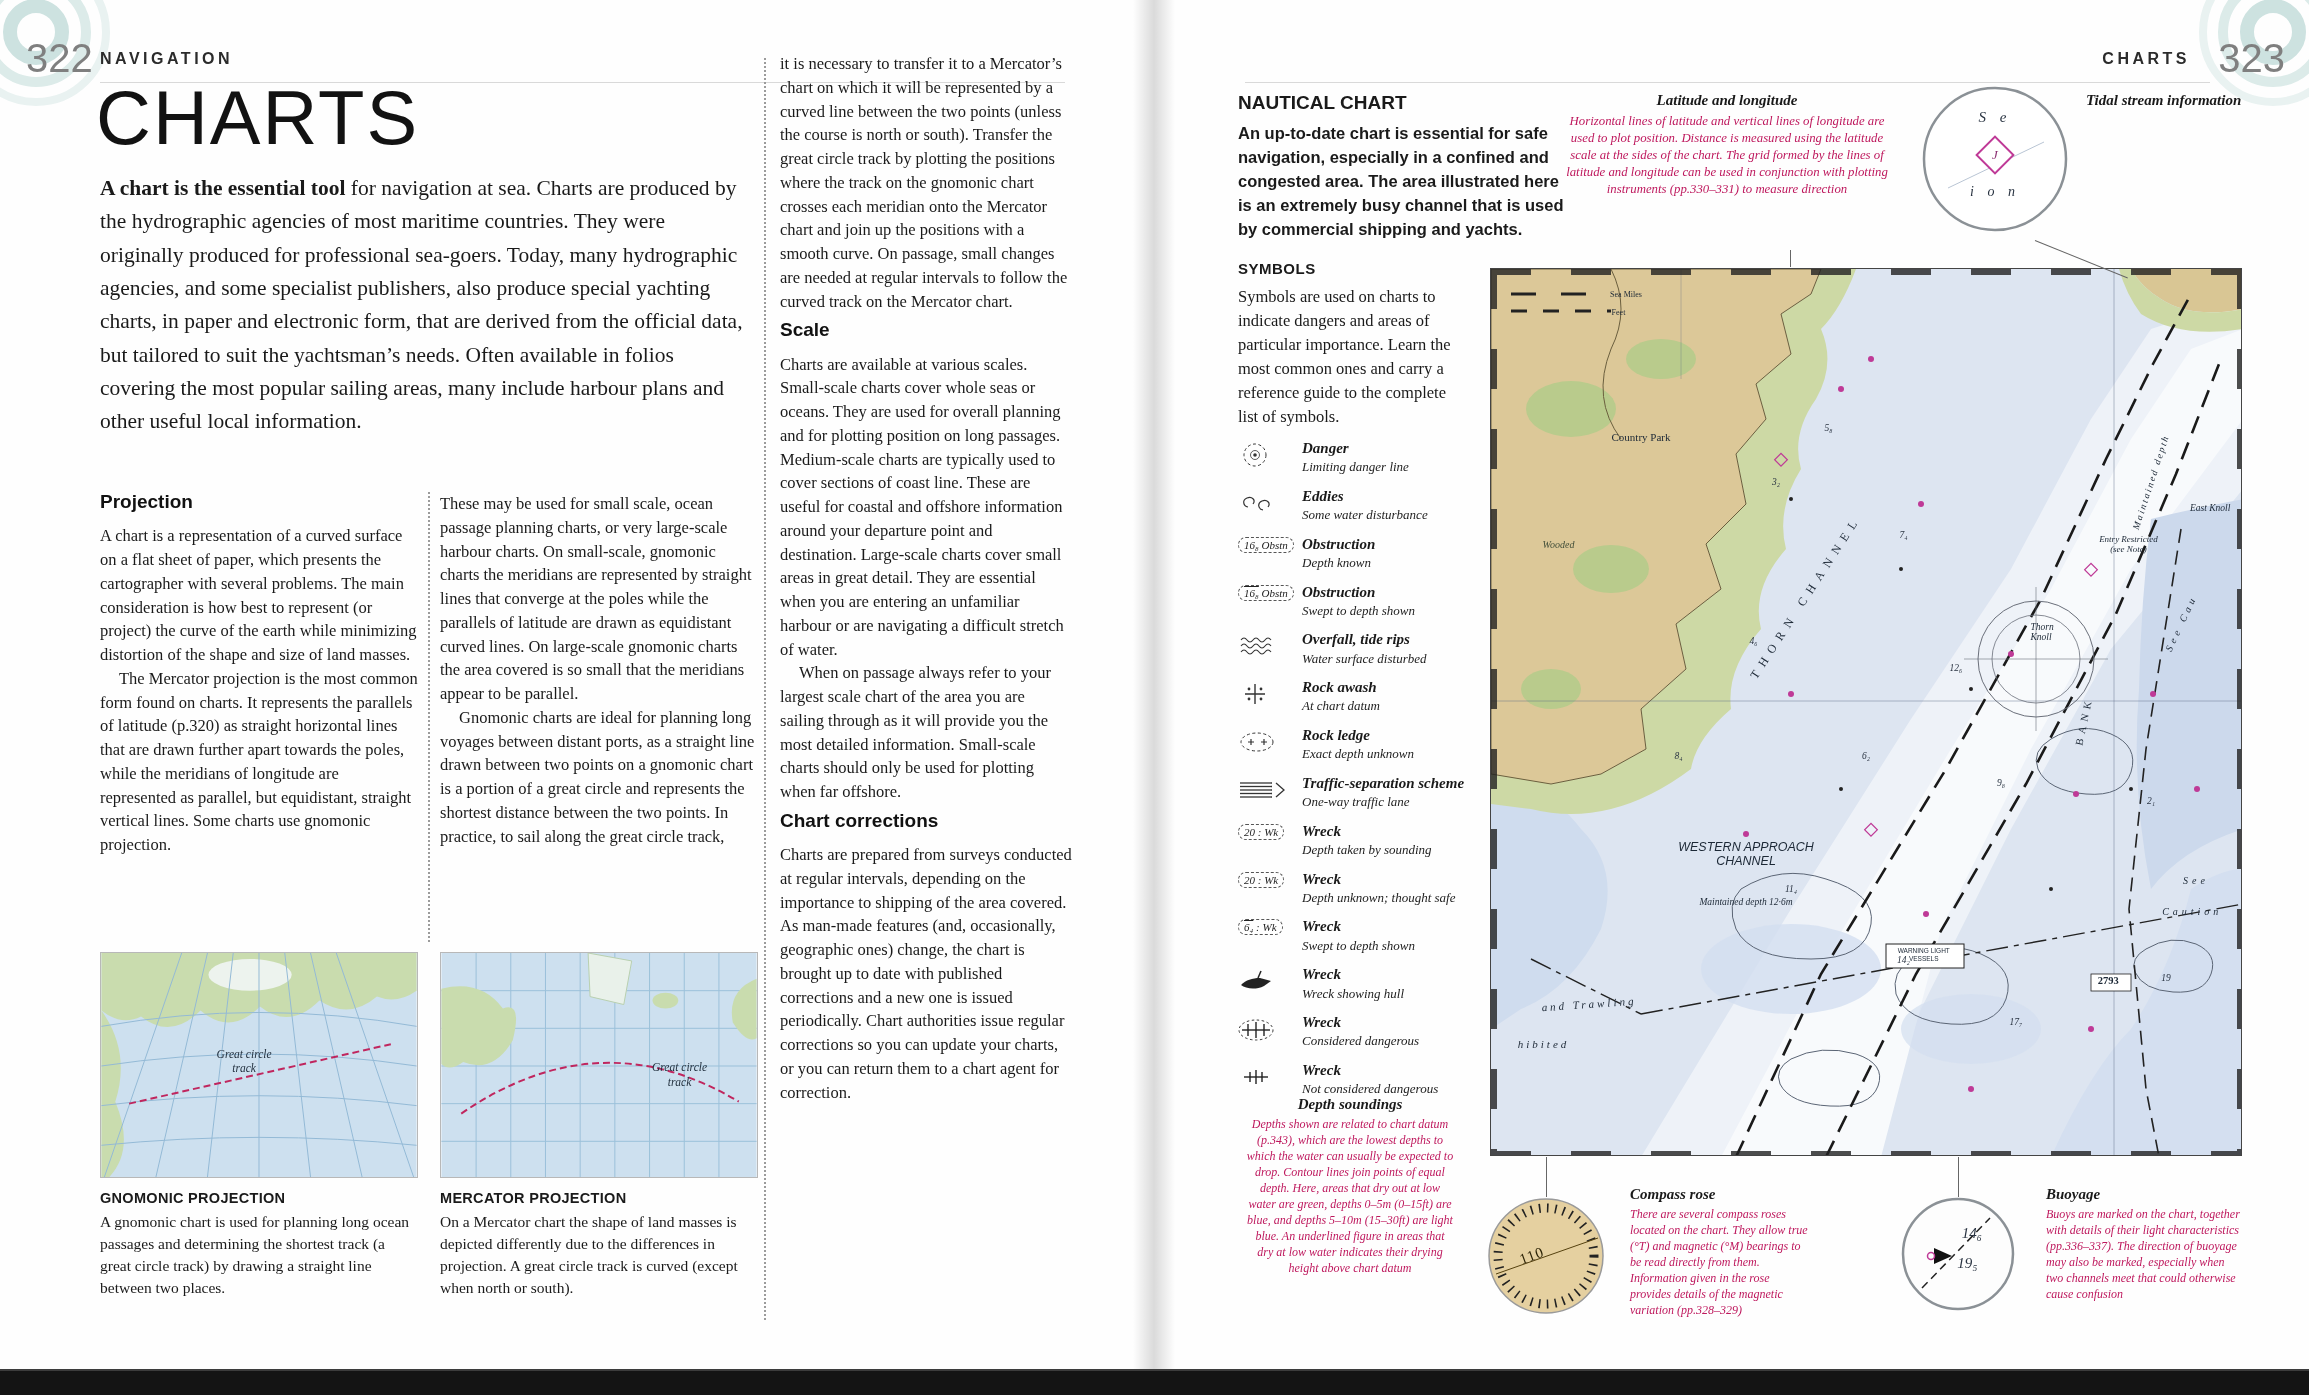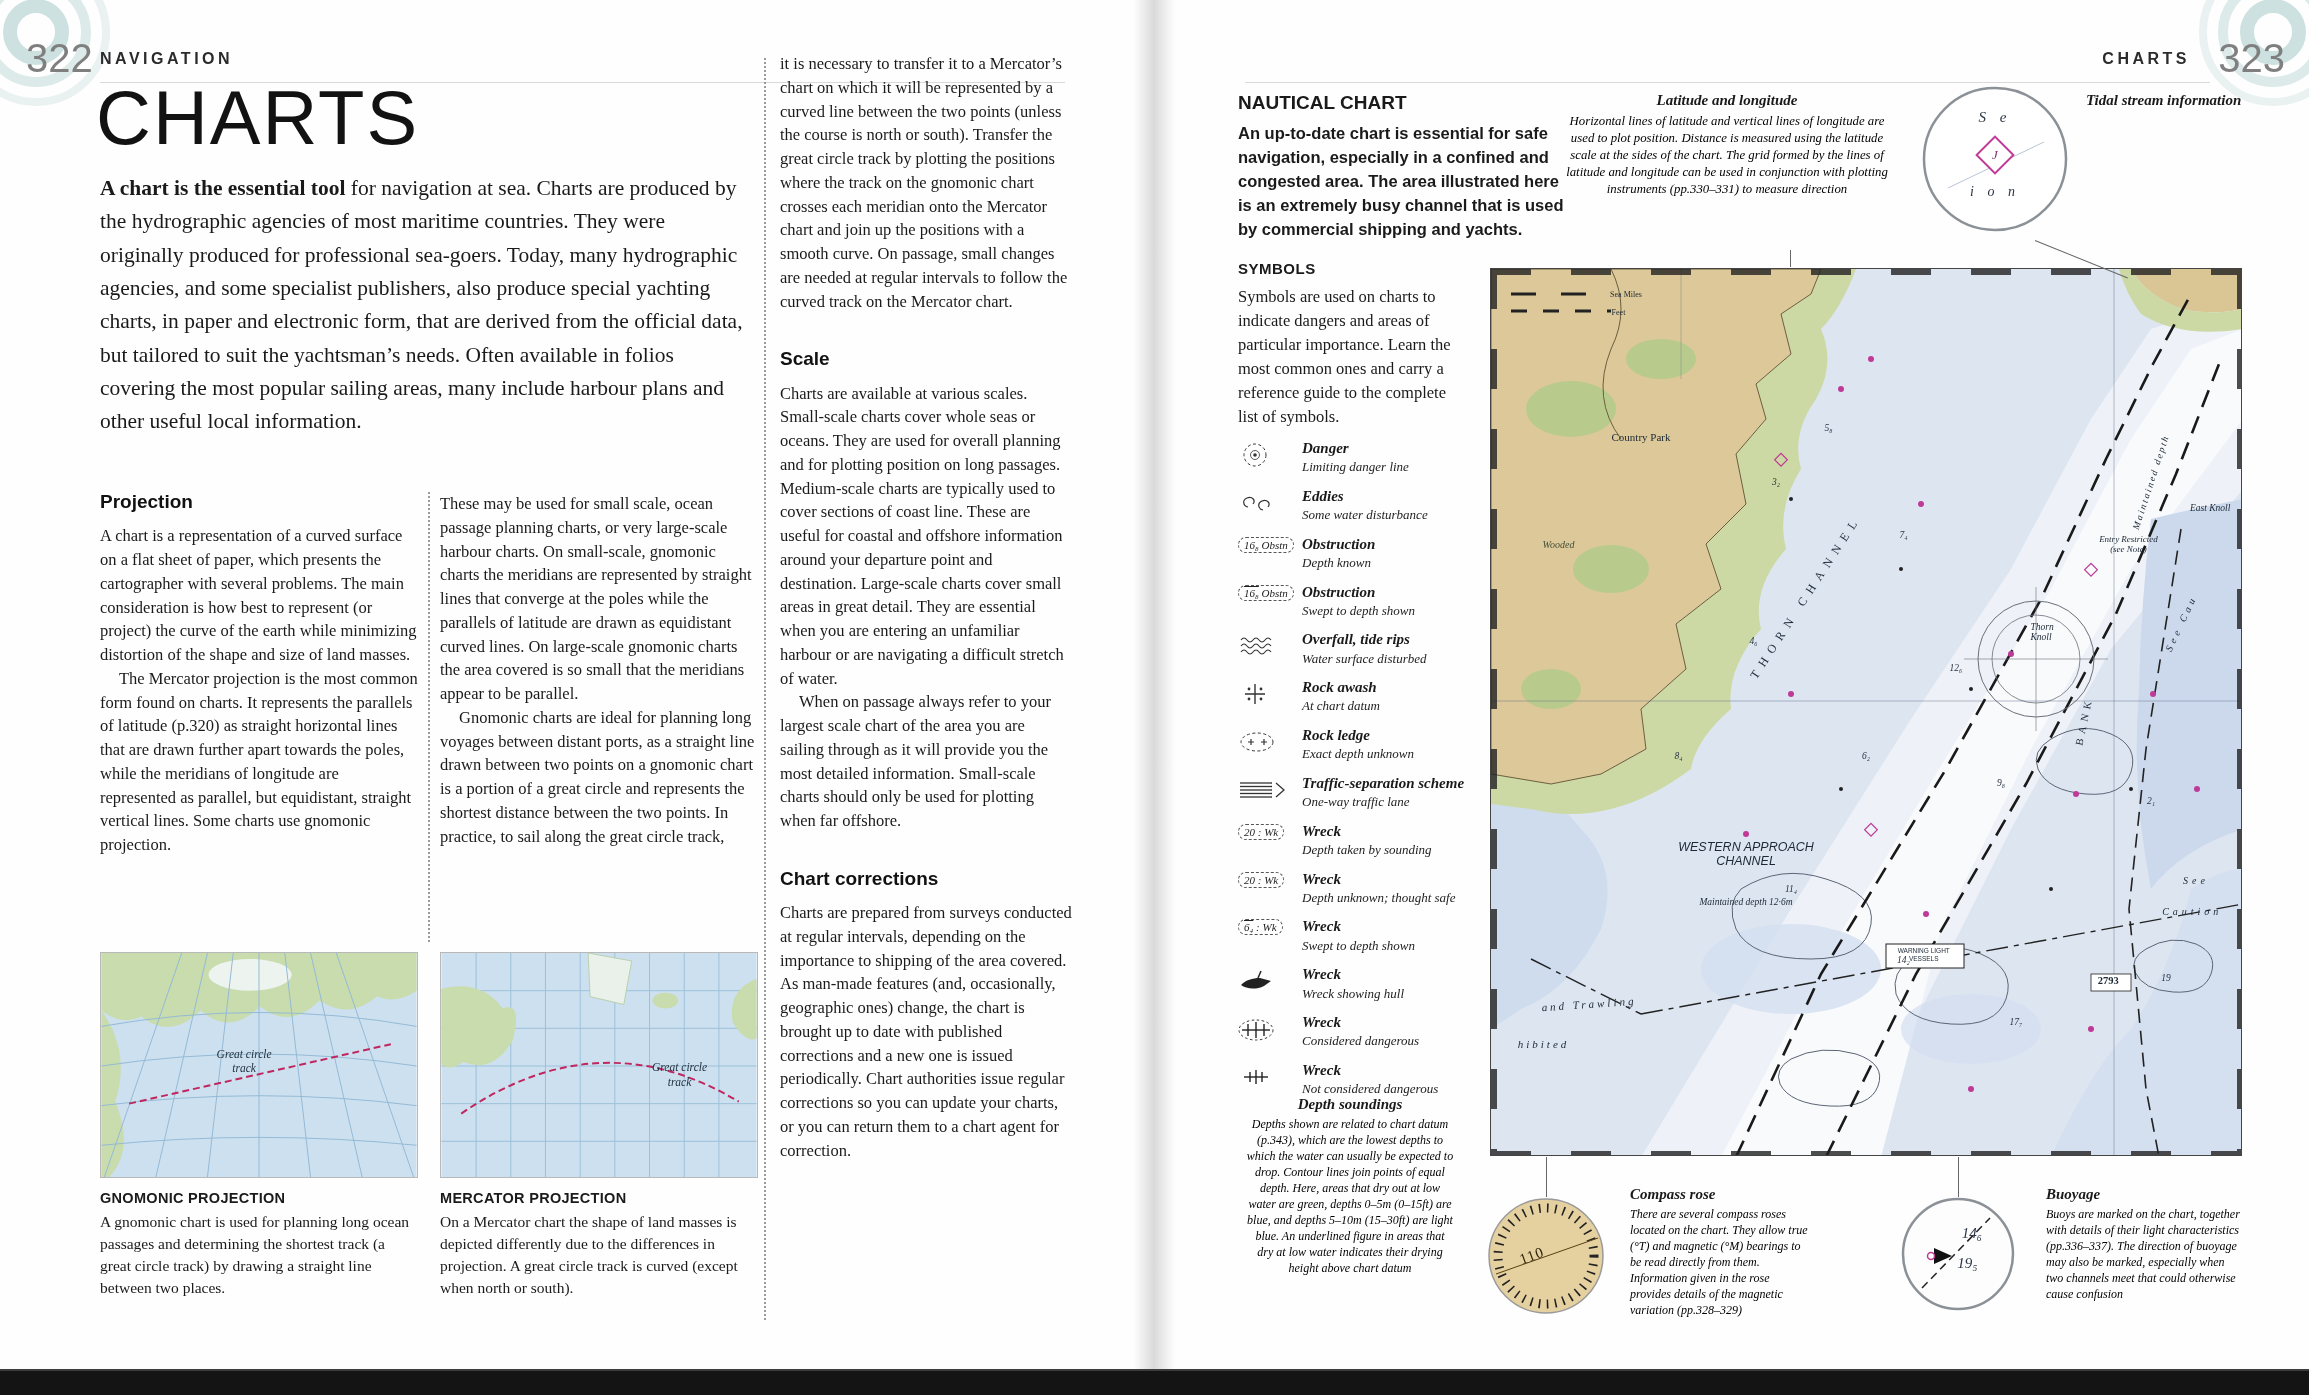--- a/index.html
+++ b/index.html
@@ -9,40 +9,40 @@
   .abs{position:absolute}
   .pagenum{font-family:"Liberation Sans",sans-serif;font-size:40px;color:#7f7f7f;z-index:5}
   .runhead{font-family:"Liberation Sans",sans-serif;font-size:16px;font-weight:bold;letter-spacing:3.5px;color:#2b2b2b;z-index:5}
   .hairline{position:absolute;height:1px;background:#d9d9d9}
   .title{position:absolute;font-family:"Liberation Sans",sans-serif;font-size:76px;letter-spacing:2px;color:#121212;font-weight:normal;line-height:1}
   .intro{position:absolute;font-size:21.5px;line-height:1.55}
   .col{position:absolute;font-size:16.5px;line-height:1.44}
   .col p{margin:0}
   .col p.ind{text-indent:19px}
   .subhead{font-family:"Liberation Sans",sans-serif;font-weight:bold;font-size:19px;margin:0 0 9px;color:#111}
-  .subhead.mt{margin-top:32px}
+  .subhead.mt{margin-top:3px}
   .dotsep{position:absolute;width:0;border-left:2px dotted #9b9b9b}
   .figure{position:absolute;width:318px}
   .figure .map{border:1px solid #b8b8b8;display:block}
   .figlabel{font-family:"Liberation Sans",sans-serif;font-weight:bold;font-size:14.5px;letter-spacing:.3px;margin:12px 0 5px}
   .figcap{font-size:15.5px;line-height:1.42}
   .maplabel{position:absolute;font-style:italic;font-size:11.5px;color:#23313f;text-align:center;line-height:1.25}
   .nhead{font-family:"Liberation Sans",sans-serif;font-weight:bold;font-size:19px;margin:0 0 8px}
   .nlead{font-family:"Liberation Sans",sans-serif;font-weight:bold;font-size:16.5px;line-height:1.45}
   .symhead{font-family:"Liberation Sans",sans-serif;font-weight:bold;font-size:15px;letter-spacing:.5px;margin:0 0 8px}
   .symintro{font-size:16.5px;line-height:1.45;width:228px}
   .sym-row{display:flex;margin-bottom:13px}
   .sym-icon{width:64px;min-width:64px;display:flex;align-items:flex-start;justify-content:flex-start;padding-top:1px}
   .sym-name{font-weight:bold;font-style:italic;font-size:15px;line-height:1.15}
   .sym-desc{font-style:italic;font-size:13px;line-height:1.2;color:#222;margin-top:2px}
   .dashbox{font-style:italic;font-size:11px;border:1px dashed #555;border-radius:9px;padding:1px 5px;white-space:nowrap;color:#222}
   .dashbox .over{text-decoration:overline}
   .annot{position:absolute}
   .annot h4{font-style:italic;font-weight:bold;font-size:15px;margin:0 0 4px;font-family:"Liberation Serif",serif}
-  .annot .txt{font-style:italic;font-size:12.8px;line-height:1.33;color:#000000}
+  .annot .txt{font-style:italic;font-size:12.8px;line-height:1.33;color:#be185d}
   .annot.ra{text-align:center}
   .inset{position:absolute;border-radius:50%;z-index:4}
   .chart{position:absolute;border:1px solid #444;background:#dde5f1;overflow:hidden}
   .chart .lbl{position:absolute;transform:translate(-50%,-50%);white-space:nowrap;color:#1c2836;z-index:3}
   .chart .lbl.wrap{white-space:normal}
   .chart .snd{position:absolute;transform:translate(-50%,-50%);font-style:italic;font-size:9.5px;color:#2a3442;z-index:3}
   .leader{position:absolute;background:#666;z-index:4}
   .gutter{position:absolute;top:0;height:1395px;width:42px;
           background:linear-gradient(to right,rgba(0,0,0,0),rgba(0,0,0,.14) 50%,rgba(0,0,0,0));z-index:6}
   .bottom-edge{position:absolute;left:0;bottom:0;width:2309px;height:26px;background:#141414;border-top:2px solid #3c3c3c;z-index:7}

